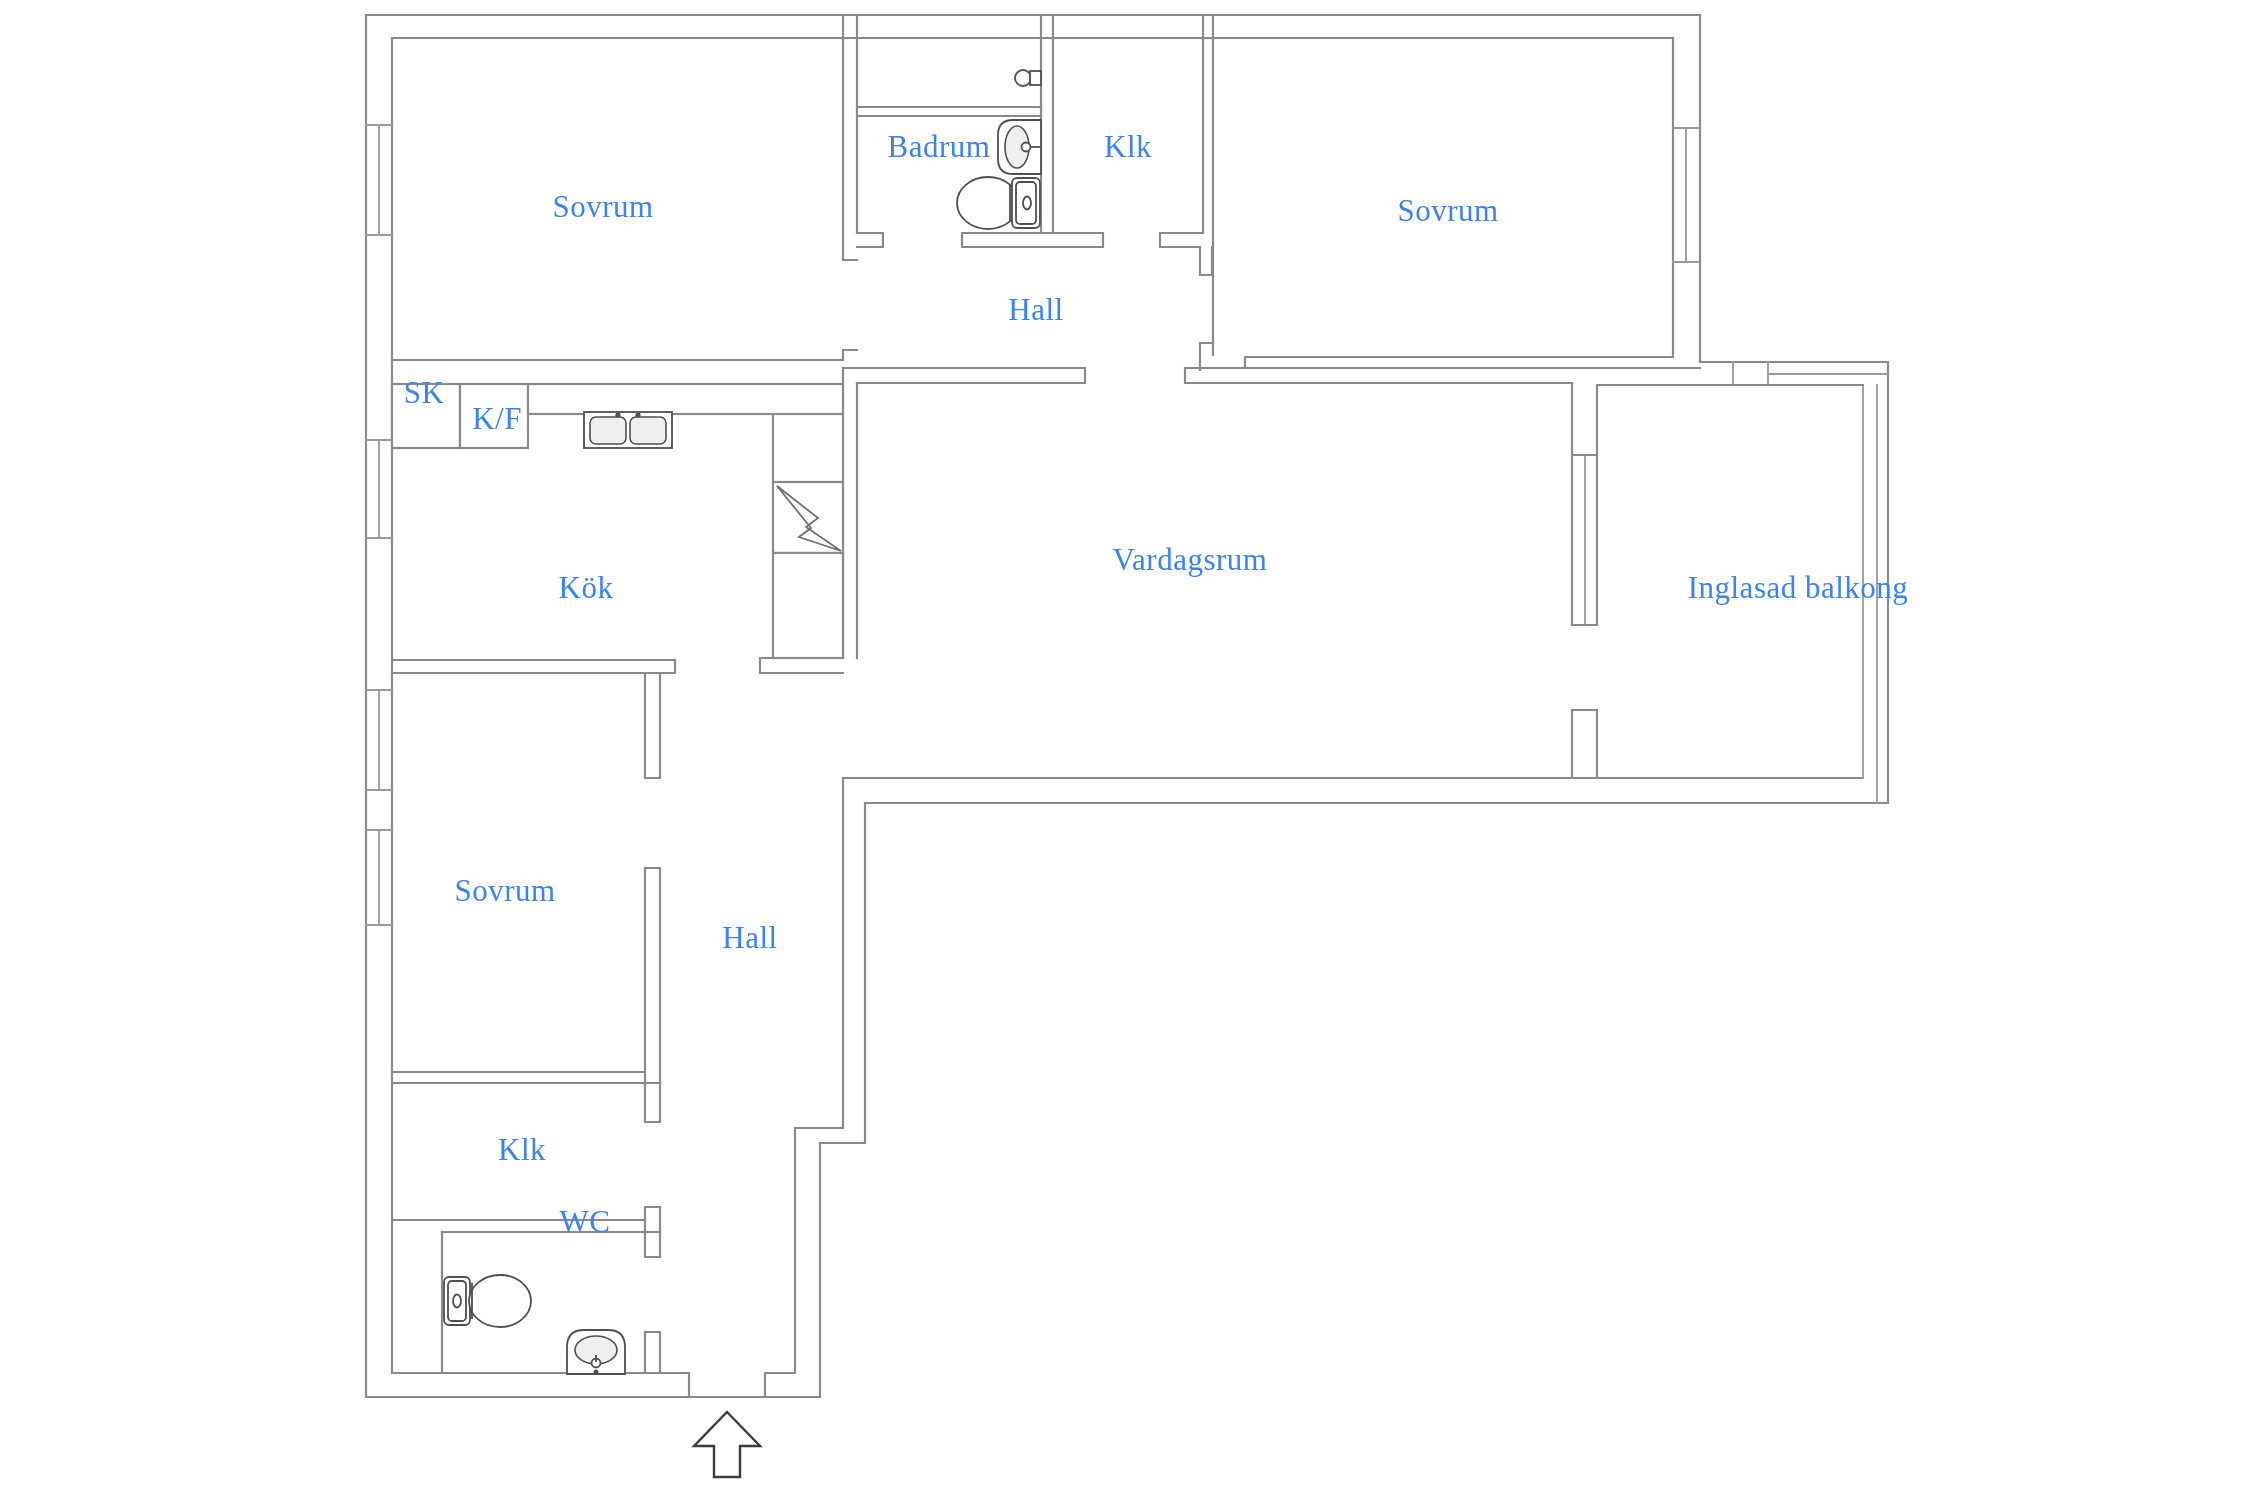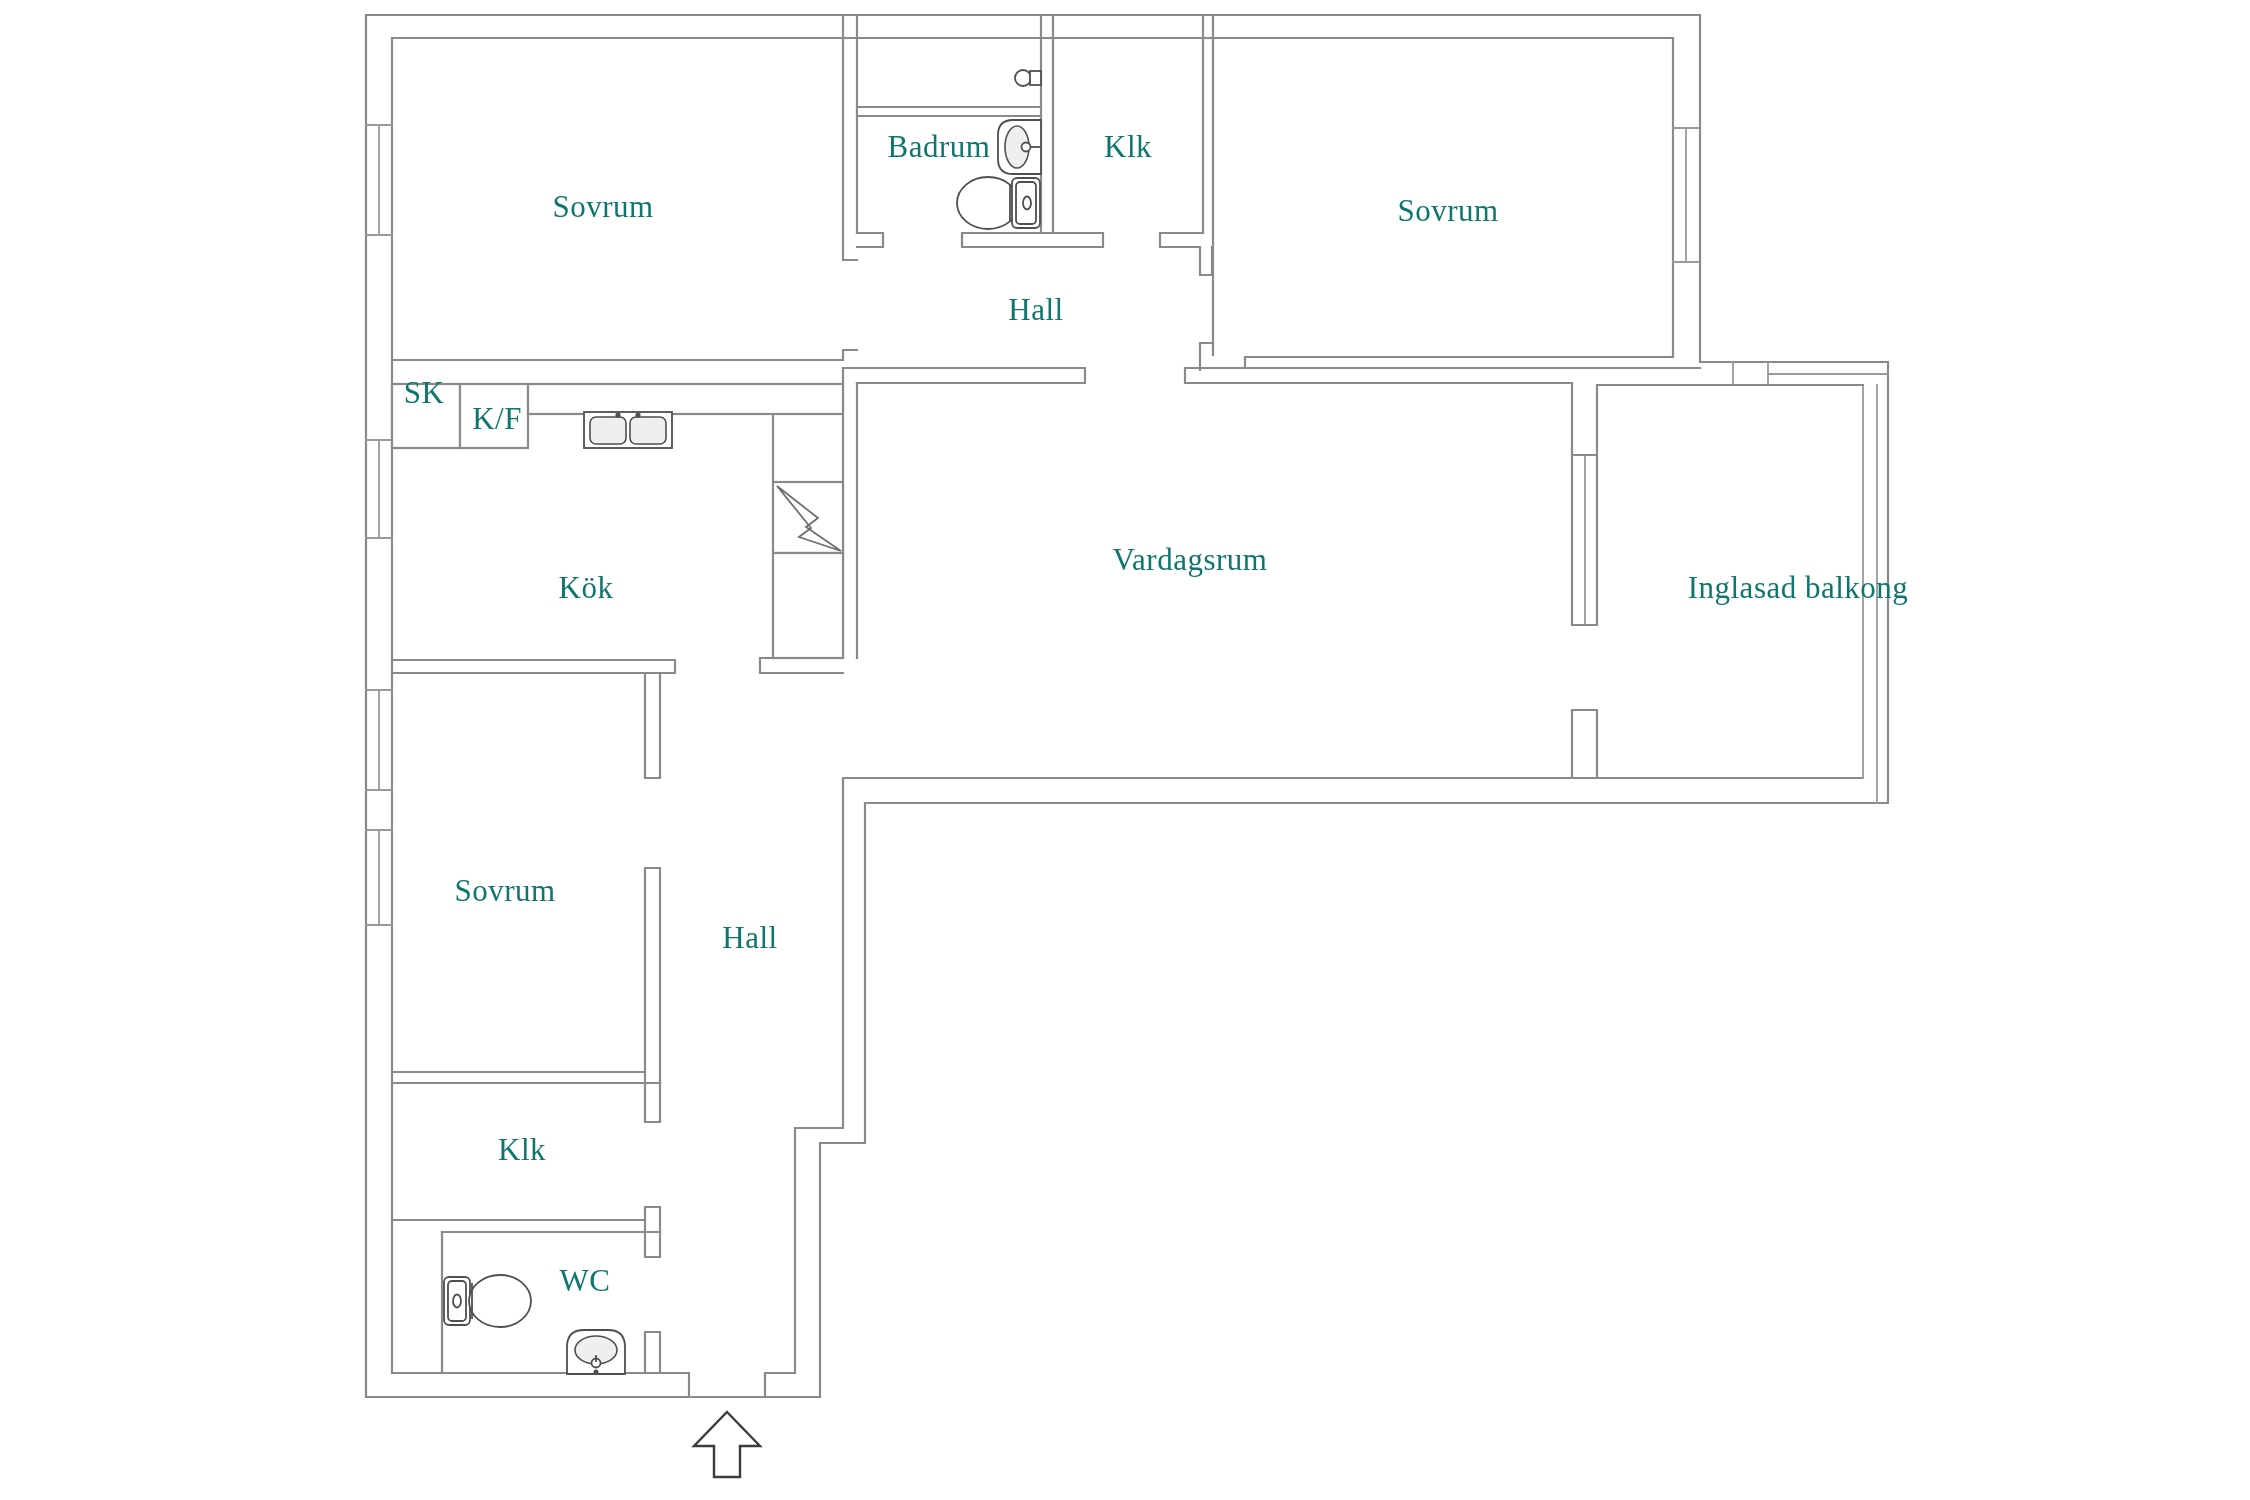--- a/index.html
+++ b/index.html
@@ -7,21 +7,21 @@
         font-family:"Liberation Serif",serif;}
   #plan svg{position:absolute;left:0;top:0;}
   .wall{fill:none;stroke:#8a8a8a;stroke-width:2.2;stroke-linecap:square;stroke-linejoin:miter;}
   .wall-thin{fill:none;stroke:#9a9a9a;stroke-width:1.8;stroke-linecap:square;}
   .cab{fill:#ffffff;stroke:#8a8a8a;stroke-width:2.2;}
   .fix{fill:#ffffff;stroke:#4f4f4f;stroke-width:1.8;}
   .fix-fill{fill:#efefef;stroke:#4f4f4f;stroke-width:1.6;}
   .fix-dark{fill:#4f4f4f;stroke:none;}
   .arrow{fill:#ffffff;stroke:#3c3c3c;stroke-width:2.4;stroke-linejoin:miter;}
   .bolt{fill:#ffffff;stroke:#6f6f6f;stroke-width:1.8;stroke-linejoin:miter;}
-  .label{position:absolute;transform:translate(-50%,-50%);font-size:31px;color:#0f766e;
+  .label{position:absolute;transform:translate(-50%,-50%);font-size:31px;color:#3b82f6;
          white-space:nowrap;letter-spacing:0.5px;}
 </style>
 </head>
 <body>
 
 <div id="plan">
 
 <svg width="2250" height="1500" viewBox="0 0 2250 1500">
 
   <g>
@@ -157,15 +157,15 @@
   <div class="label" style="left:1448px;top:211px">Sovrum</div>
   <div class="label" style="left:1036px;top:310px">Hall</div>
   <div class="label" style="left:424px;top:393px">SK</div>
   <div class="label" style="left:497px;top:419px">K/F</div>
   <div class="label" style="left:586px;top:588px">Kök</div>
   <div class="label" style="left:1190px;top:560px">Vardagsrum</div>
   <div class="label" style="left:1798px;top:588px">Inglasad balkong</div>
   <div class="label" style="left:505px;top:891px">Sovrum</div>
   <div class="label" style="left:750px;top:938px">Hall</div>
   <div class="label" style="left:522px;top:1150px">Klk</div>
-  <div class="label" style="left:585px;top:1281px">WC</div>
+  <div class="label" style="left:585px;top:1222px">WC</div>
 
 </div>
 
 </body></html>

